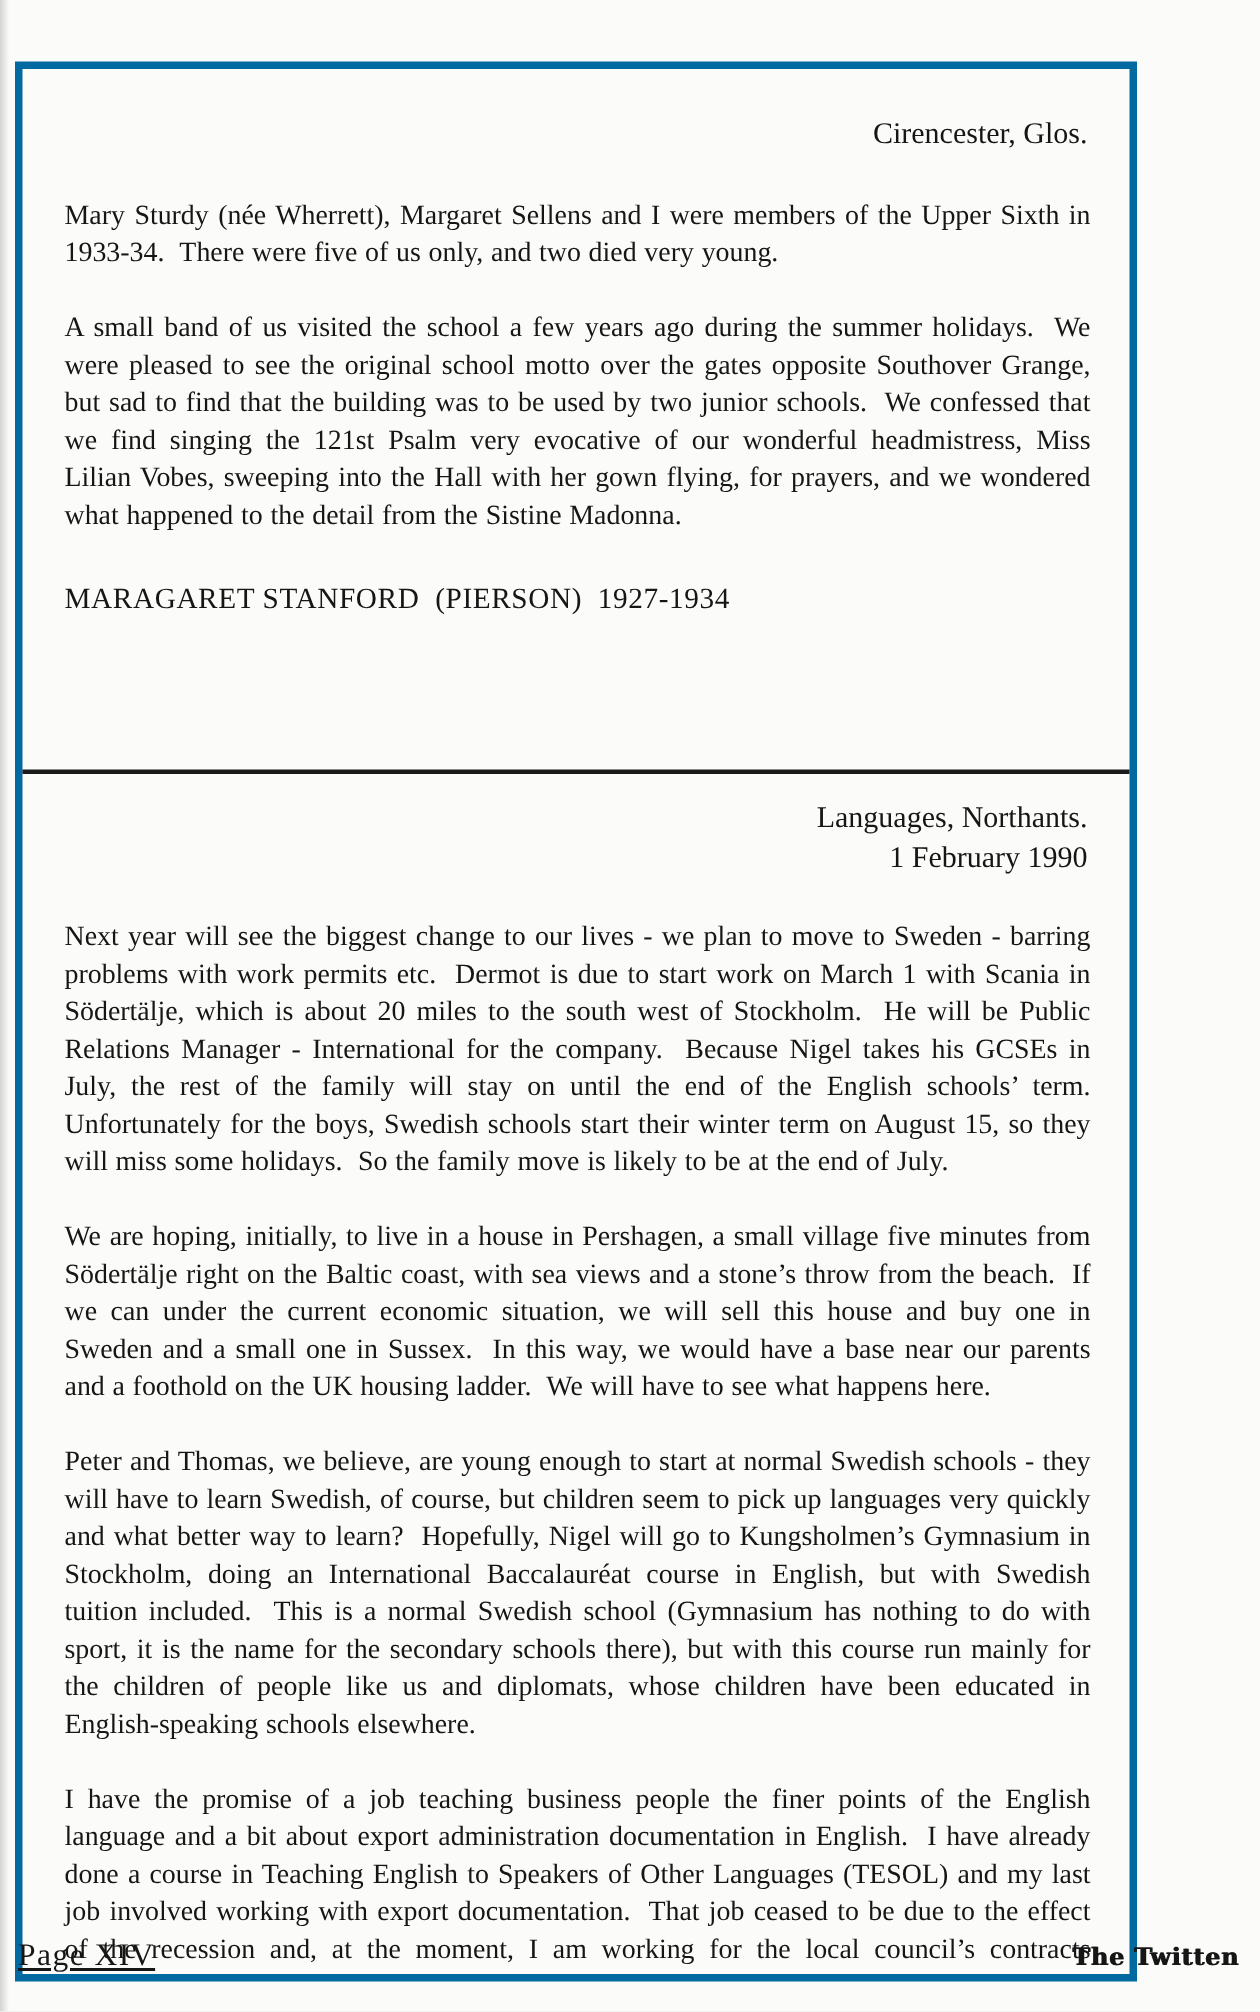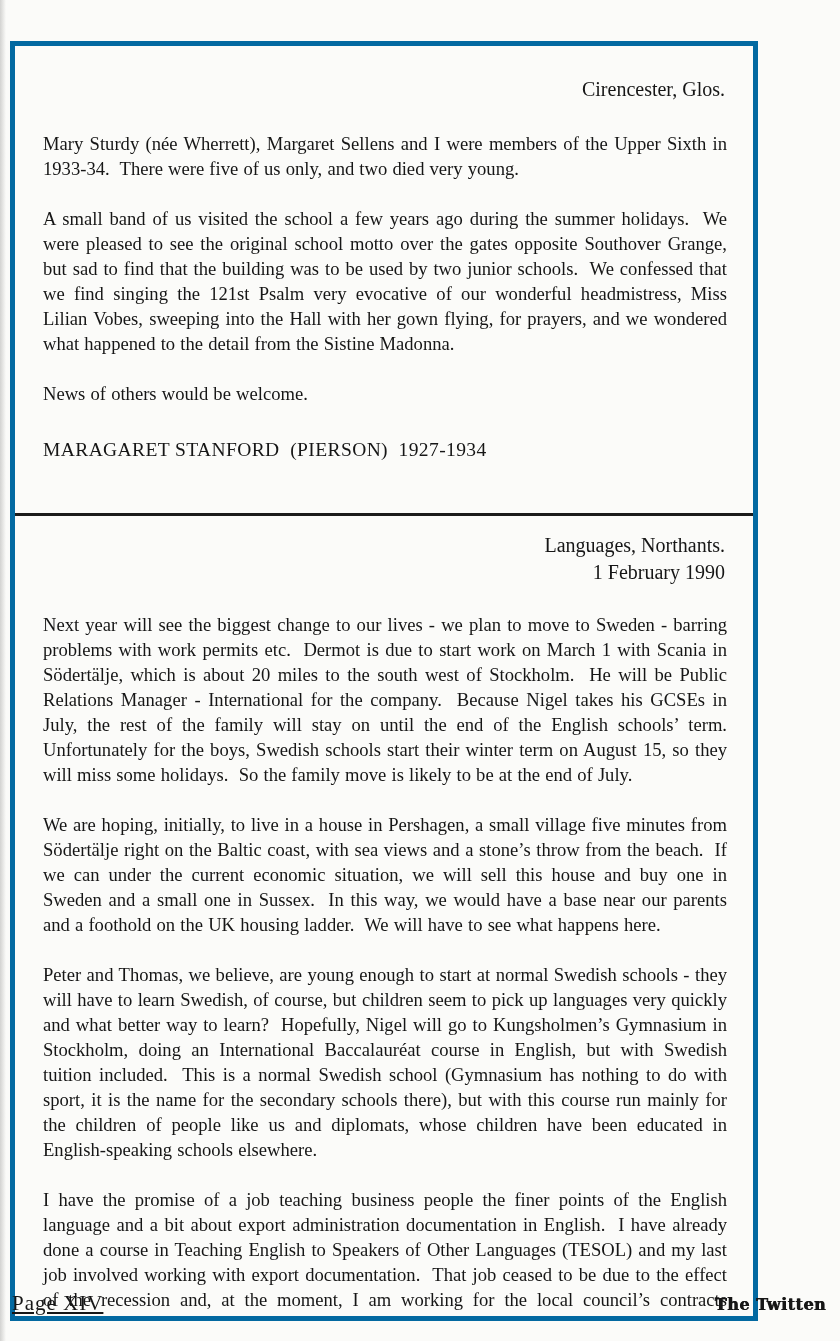--- a/index.html
+++ b/index.html
@@ -110,21 +110,20 @@
 <div class="page">
 
   <div class="frame">
 
     <section class="letter letter-1">
       <div class="letter-head">
         <div>Cirencester, Glos.</div>
       </div>
       <p class="body first">Mary Sturdy (née Wherrett), Margaret Sellens and I were members of the Upper Sixth in 1933-34.  There were five of us only, and two died very young.</p>
       <p class="body">A small band of us visited the school a few years ago during the summer holidays.  We were pleased to see the original school motto over the gates opposite Southover Grange, but sad to find that the building was to be used by two junior schools.  We confessed that we find singing the 121st Psalm very evocative of our wonderful headmistress, Miss Lilian Vobes, sweeping into the Hall with her gown flying, for prayers, and we wondered what happened to the detail from the Sistine Madonna.</p>
-      <p class="body">News of others would be welcome.</p>
       <p class="signature">MARAGARET STANFORD  (PIERSON)  1927-1934</p>
     </section>
 
     <div class="divider"></div>
 
     <section class="letter letter-2">
       <div class="letter-head">
         <div>Languages, Northants.</div>
         <div>1 February 1990</div>
       </div>

